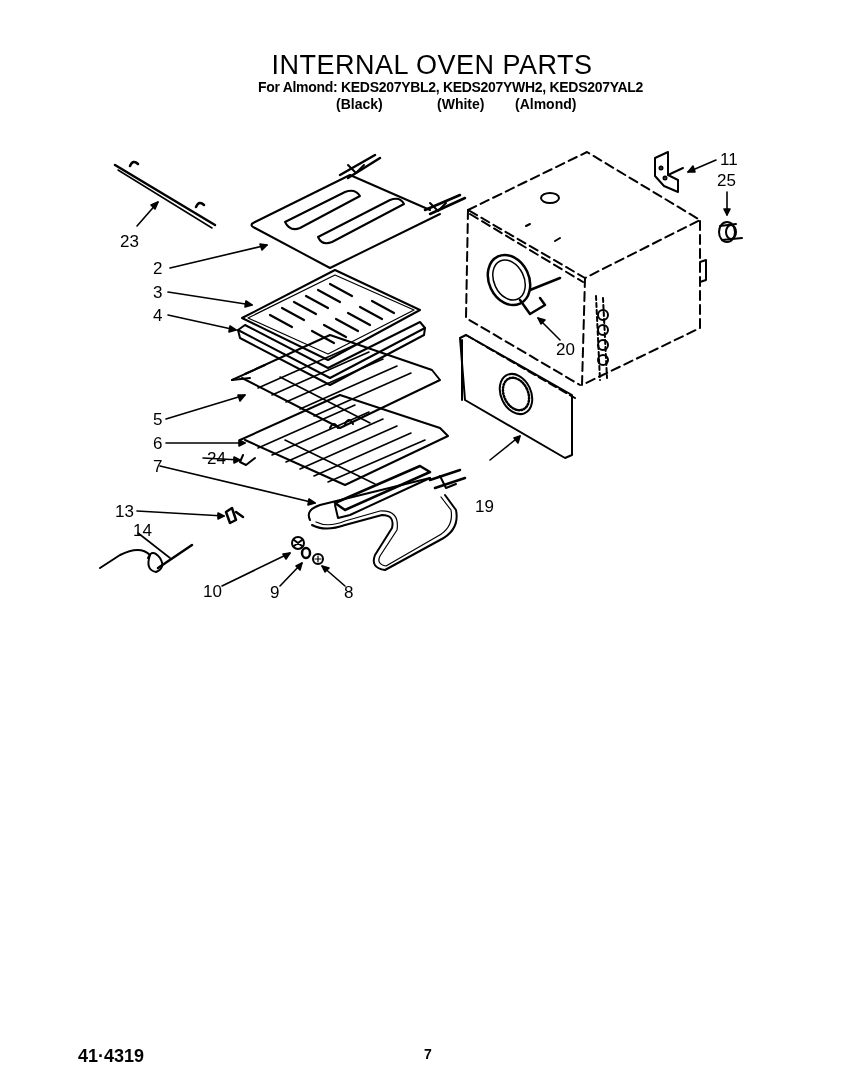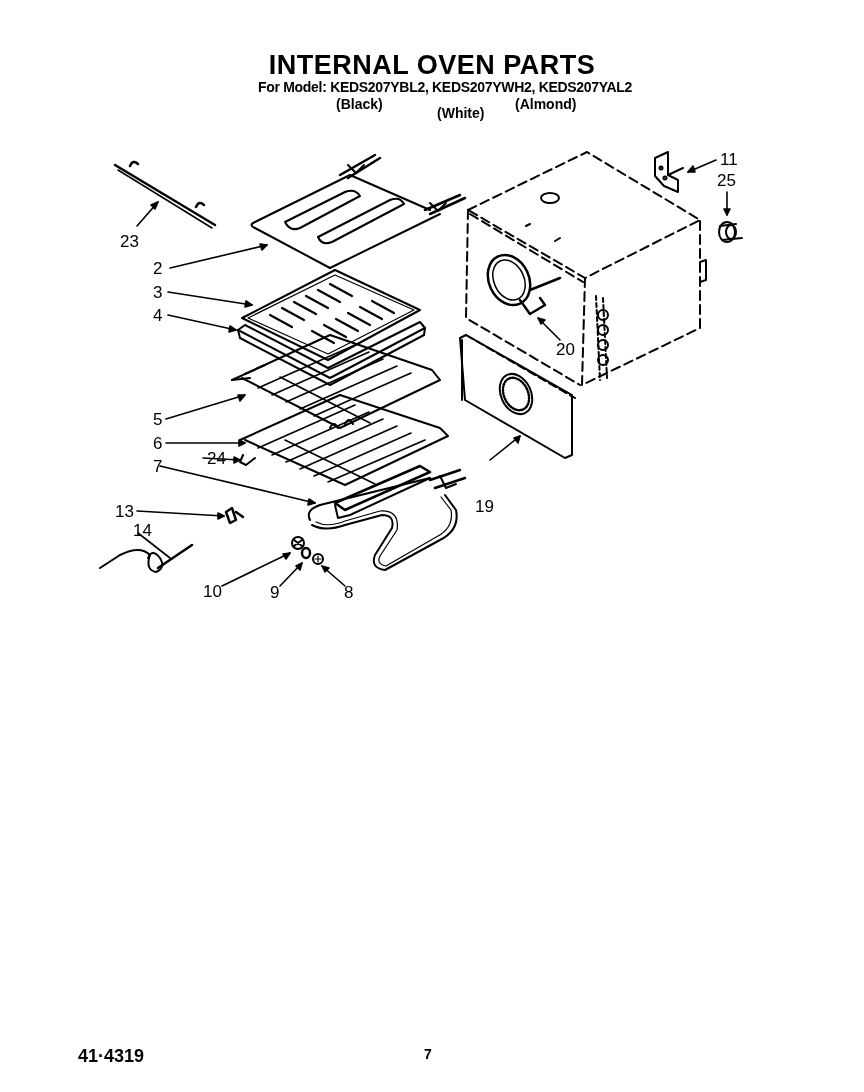--- a/index.html
+++ b/index.html
@@ -1,35 +1,35 @@
 <!DOCTYPE html>
 <html><head>
 <meta charset="utf-8">
 <style>
   html, body { margin: 0; padding: 0; background: #ffffff; }
   body { width: 864px; height: 1092px; position: relative; overflow: hidden;
          font-family: "Liberation Sans", sans-serif; color: #000; }
   .title { position: absolute; left: 0; width: 864px; top: 50px; text-align: center;
-           font-size: 27px; font-weight: bold; letter-spacing: 0.5px; }
+           font-size: 27px; font-weight: normal; letter-spacing: 0.5px; }
   .subtitle { position: absolute; left: 258px; top: 79px; font-size: 14px; font-weight: bold;
               letter-spacing: -0.3px; white-space: nowrap; }
   .color-label { position: absolute; top: 96px; font-size: 14px; font-weight: bold; }
   .diagram { position: absolute; left: 0; top: 0; width: 864px; height: 1092px; }
   .callout { position: absolute; font-size: 17px; font-family: "Liberation Sans", sans-serif;
              line-height: 1; }
   .footer-left { position: absolute; left: 78px; top: 1046px; font-size: 18px; font-weight: bold; }
   .footer-page { position: absolute; left: 424px; top: 1046px; font-size: 14px; font-weight: bold; }
 </style>
 </head>
 <body>
 
 <div class="title">INTERNAL OVEN PARTS</div>
-<div class="subtitle">For Model: KEDS207YBL2, KEDS207YWH2, KEDS207YAL2</div>
+<div class="subtitle">For Almond: KEDS207YBL2, KEDS207YWH2, KEDS207YAL2</div>
 <div class="color-label" style="left:336px;">(Black)</div>
-<div class="color-label" style="left:437px;margin-top:9px;">(White)</div>
+<div class="color-label" style="left:437px;">(White)</div>
 <div class="color-label" style="left:515px;">(Almond)</div>
 
 <svg class="diagram" viewBox="0 0 864 1092" xmlns="http://www.w3.org/2000/svg" fill="none" stroke="#000" stroke-linecap="round" stroke-linejoin="round">
 
   <g stroke-width="2.5">
     <path d="M115 165 L215 225"></path>
     <path d="M118 170 L212 228" stroke-width="1.5"></path>
     <path d="M130 166 q3 -7 8 -2"></path>
     <path d="M196 207 q3 -7 8 -2"></path>
   </g>

